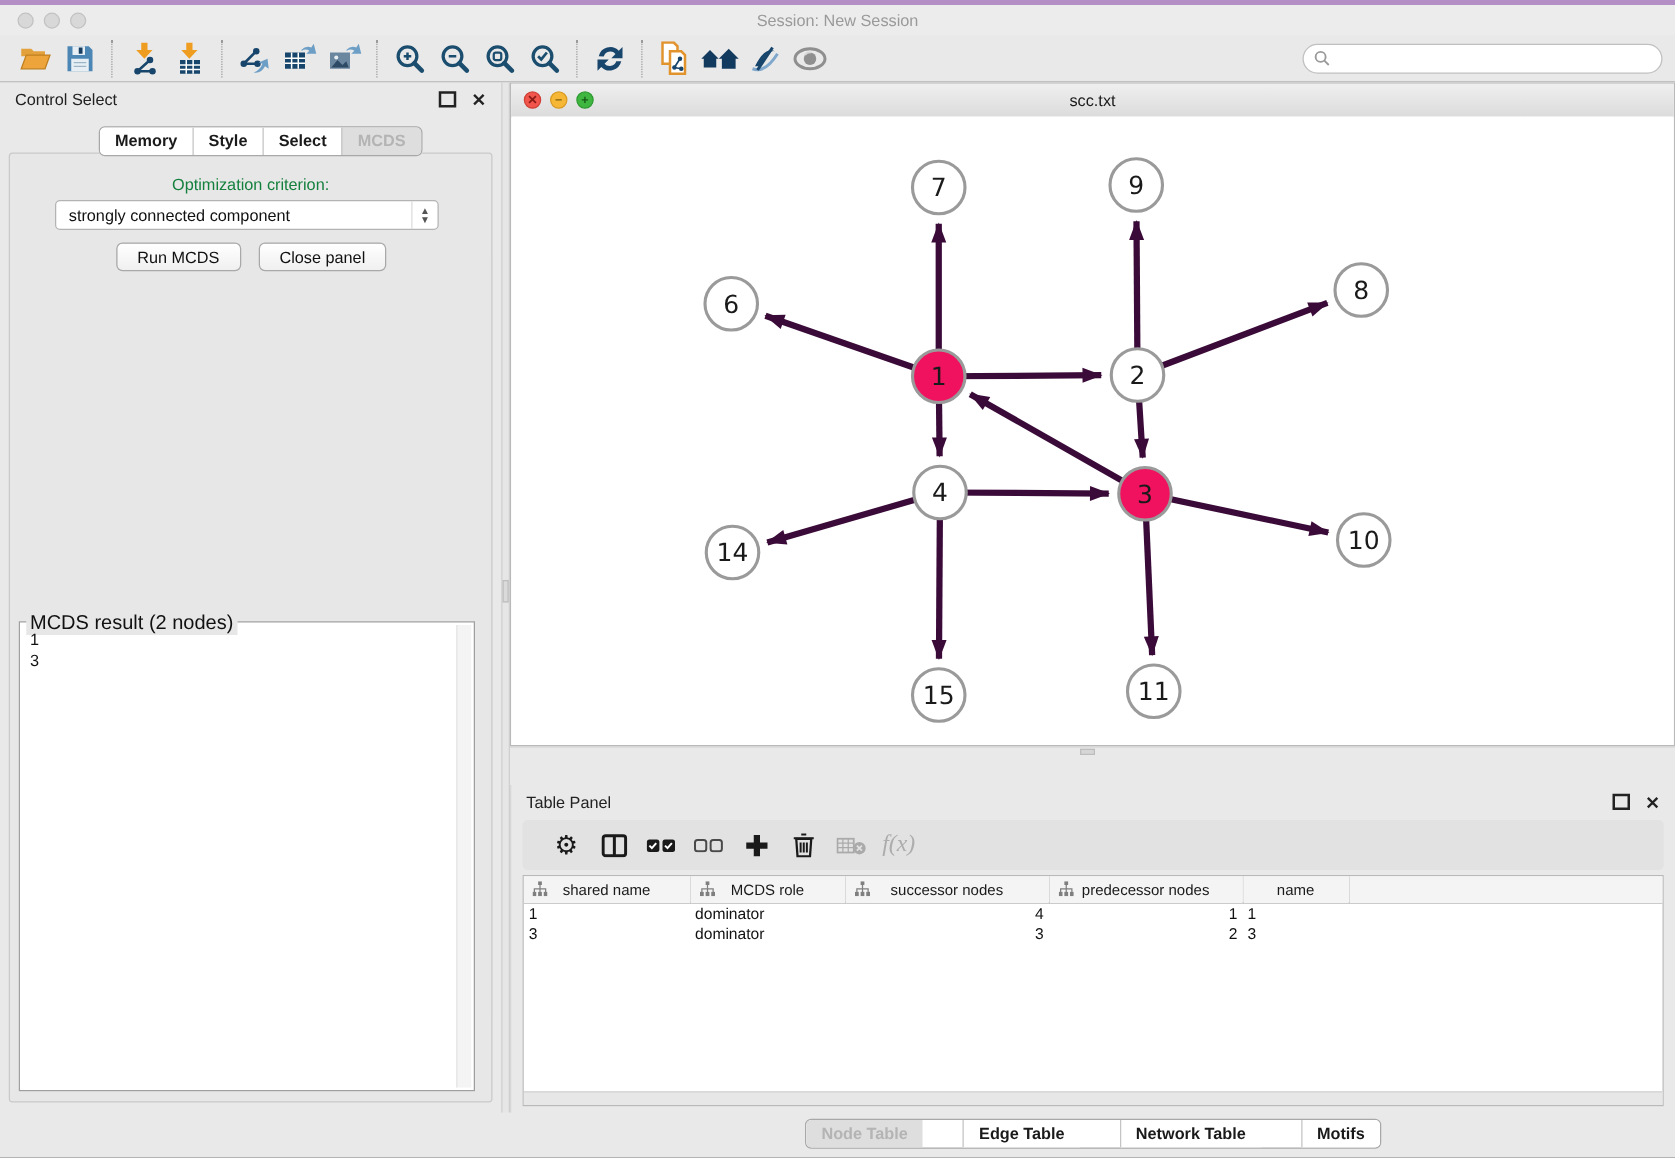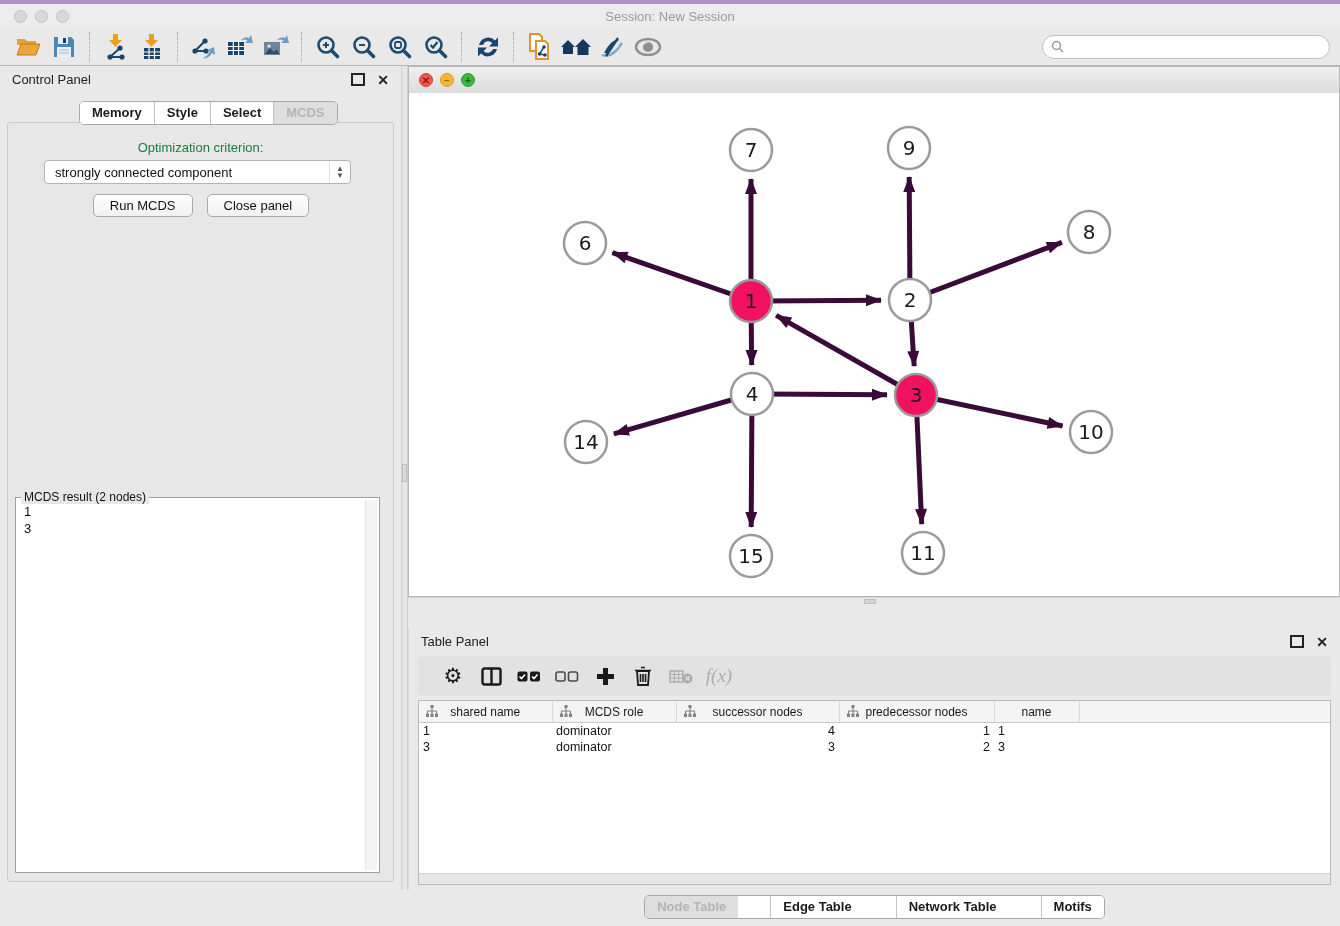--- a/index.html
+++ b/index.html
@@ -36,21 +36,21 @@
             border:1px solid #c9c9c9;border-radius:3px;}
   .crit-label{position:absolute;top:17px;left:0;right:0;text-align:center;font-size:13px;color:#15803d;}
   .dropdown{position:absolute;top:37px;left:36px;right:42px;height:24px;background:#fff;border:1px solid #b3b3b3;
             border-radius:4px;display:flex;align-items:center;font-size:13px;color:#111;padding-left:10px;box-sizing:border-box;cursor:pointer;}
   .dd-stepper{margin-left:auto;width:20px;height:100%;display:flex;flex-direction:column;align-items:center;
               justify-content:center;color:#555;font-size:8px;line-height:7px;border-left:1px solid #dcdcdc;}
   .btn{height:23px;background:linear-gradient(#ffffff,#f0f0f0);border:1px solid #a9a9a9;border-radius:5px;
        font-size:13px;color:#111;padding:0 16px;font-family:"Liberation Sans",sans-serif;cursor:pointer;}
   .btn-row{position:absolute;top:71px;left:1px;right:0;display:flex;justify-content:center;gap:14px;}
   .result-box{position:absolute;left:7px;right:13px;top:374px;bottom:8px;border:1px solid #9f9f9f;background:#fff;}
-  .result-label{position:absolute;top:-8px;left:5px;background:#e7e7e7;padding:0 3px;font-size:12px;color:#111;}
+  .result-label{position:absolute;top:-8px;left:5px;background:#e7e7e7;padding:0 3px;font-size:16px;color:#111;}
   .result-text{position:absolute;inset:2px 14px 2px 4px;font-size:13px;line-height:17px;color:#111;
                white-space:pre-line;padding:3px 4px;}
   .result-scroll{position:absolute;top:2px;bottom:2px;right:2px;width:11px;background:#f4f4f4;border-left:1px solid #e4e4e4;}
   
   .v-divider{position:absolute;top:62px;left:401px;width:7px;bottom:36px;background:#e6e6e6;
              border-left:1px solid #cfcfcf;border-right:1px solid #cfcfcf;box-sizing:border-box;cursor:col-resize;}
   .v-handle{position:absolute;top:398px;left:0;width:5px;height:18px;background:#dadada;
             border:1px solid #bdbdbd;box-sizing:border-box;}
   .h-divider{position:absolute;left:408px;top:593px;width:932px;height:7px;background:#e9e9e9;
              border-top:1px solid #d2d2d2;box-sizing:border-box;cursor:row-resize;}
@@ -236,21 +236,21 @@
       <svg width="13" height="13" viewBox="0 0 13 13">
         <circle cx="5.5" cy="5.5" r="4" fill="none" stroke="#9a9a9a" stroke-width="1.5"></circle>
         <path d="M8.5 8.5 L12 12" stroke="#9a9a9a" stroke-width="1.5"></path>
       </svg>
       <input type="text" placeholder="" style="">
     </span>
   </div>
 
   <div class="control-panel">
     <div class="panel-head">
-      <span>Control Panel</span>
+      <span>Control Select</span>
       <span class="spacer"></span>
       <span class="float-btn"></span>
       <span class="close-btn">✕</span>
     </div>
     <div class="seg-tabs" id="control-tabs">
         <span class="seg-tab">Memory</span>
         <span class="seg-tab">Style</span>
         <span class="seg-tab">Select</span>
         <span class="seg-tab active">MCDS</span>
       </div>
@@ -280,20 +280,21 @@
     <span class="v-handle"></span>
   </div>
 
   <div class="network-window">
     <div class="net-titlebar">
       <div class="tl-group" style="margin-left:10px;gap:7px;">
         <span class="mac-dot" style="background:#f1554c;border:1px solid #cf4136;color:#871a14;">✕</span>
         <span class="mac-dot" style="background:#f5b735;border:1px solid #d99b23;color:#8f6a12;">−</span>
         <span class="mac-dot" style="background:#3eb640;border:1px solid #2f9a32;color:#145c16;">+</span>
       </div>
+      <span class="net-title">scc.txt</span>
     </div>
     <div class="net-canvas">
       <svg id="graph-svg" width="930" height="504">
           <defs>
             <marker id="arrow" markerUnits="userSpaceOnUse" markerWidth="18" markerHeight="14" refX="16" refY="7" orient="auto">
               <polygon points="1,1 17,7 1,13" fill="#3a0b38"></polygon>
             </marker>
           </defs>
           <line x1="342" y1="208" x2="342" y2="86" stroke="#3a0b38" stroke-width="5" marker-end="url(#arrow)"></line>
           <line x1="342" y1="208" x2="203.37703072149142" y2="159.56546856534038" stroke="#3a0b38" stroke-width="5" marker-end="url(#arrow)"></line>

